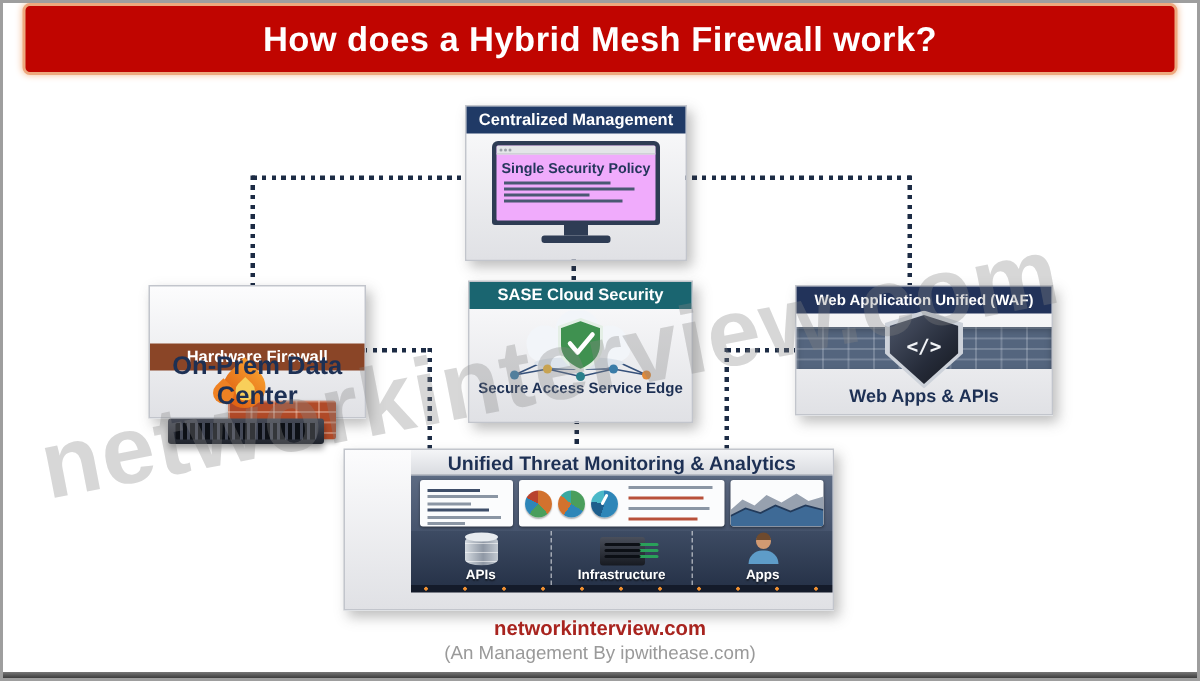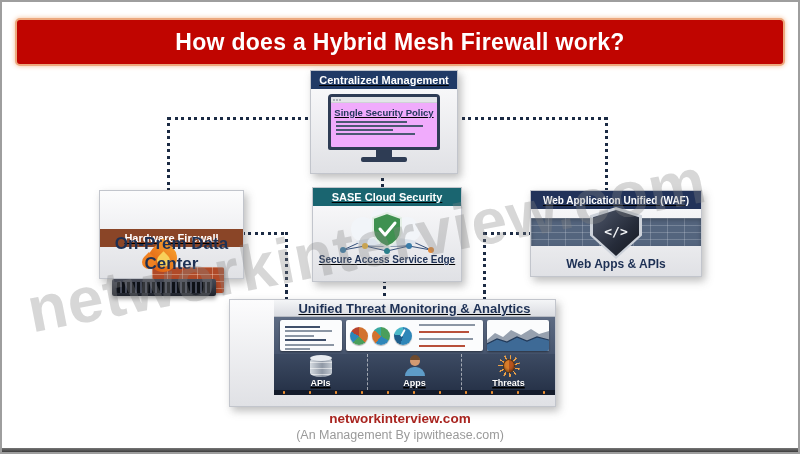--- a/index.html
+++ b/index.html
@@ -5,29 +5,29 @@
   html,body{margin:0;padding:0;background:#e8e8e8;}
   .page{
     position:relative;width:800px;height:454px;margin:0 auto;background:#ffffff;
     box-sizing:border-box;border:2px solid #9e9e9e;overflow:hidden;
     font-family:"Liberation Sans",sans-serif;
   }
   .bottom-bar{position:absolute;left:0;right:0;bottom:0;height:4px;background:linear-gradient(#777,#3d3d3d);}
 
   
   .banner{
-    position:absolute;left:13px;top:16px;right:13px;height:44px;background:#c00500;
+    position:absolute;left:13px;top:0;right:13px;height:44px;background:#c00500;
     border:2px solid #eda97e;border-radius:5px;box-shadow:0 0 5px #f2bd96;
     display:flex;align-items:center;justify-content:center;
   }
   .banner span{color:#fff;font-size:23px;font-weight:bold;letter-spacing:.3px;}
 
   
   .box{position:absolute;background:linear-gradient(#fcfcfd,#e0e1e5);border:1px solid #c2c5cc;
-       box-shadow:3px 4px 8px rgba(70,70,70,.35);text-decoration:underline;}
+       box-shadow:3px 4px 8px rgba(70,70,70,.35);}
   .box-hdr{height:18px;display:flex;align-items:center;justify-content:center;color:#fff;
        font-weight:bold;white-space:nowrap;}
   .cap{position:absolute;left:0;right:0;text-align:center;font-weight:bold;color:#1d3054;}
 
   
   .cm{left:308px;top:68px;width:146px;height:102px;}
   .cm .box-hdr{background:#203a66;font-size:11px;}
   .monitor{width:112px;margin:5px auto 0;}
   .mscreen{background:#2e3c54;border-radius:4px 4px 2px 2px;padding:3px;height:56px;box-sizing:border-box;}
   .minner{background:#f0abfc;height:100%;border-radius:1px;overflow:hidden;}
@@ -275,33 +275,34 @@
           <polyline points="0,19 10,14 20,17 30,12 40,16 50,12 62,15" fill="none" stroke="#223a5a" stroke-width="1.2"></polyline>
         </svg>
       </div>
     </div>
     <div class="icons">
       <div class="icell">
         <div class="db"></div>
         <div class="ilabel">APIs</div>
       </div>
       <div class="icell">
+        <div class="srv">
+            <i></i>
+            <i></i>
+            <i></i>
+          </div>
+        <div class="ilabel">Infrastructure</div>
+      </div>
+      <div class="icell">
         <div class="usr">
           <div class="head"></div>
             <div class="torso"></div>
         </div>
         <div class="ilabel">Apps</div>
       </div>
-      <div class="icell">
-        <div class="bug">
-          <div class="rays"></div>
-            <div class="bodyb"></div>
-        </div>
-        <div class="ilabel">Threats</div>
-      </div>
     </div>
     <div class="led"></div>
   </div>
 
   <div class="watermark">networkinterview.com</div>
 
   <div class="f-site">networkinterview.com</div>
   <div class="f-init">(An Management By ipwithease.com)</div>
 
   <div class="bottom-bar"></div>

